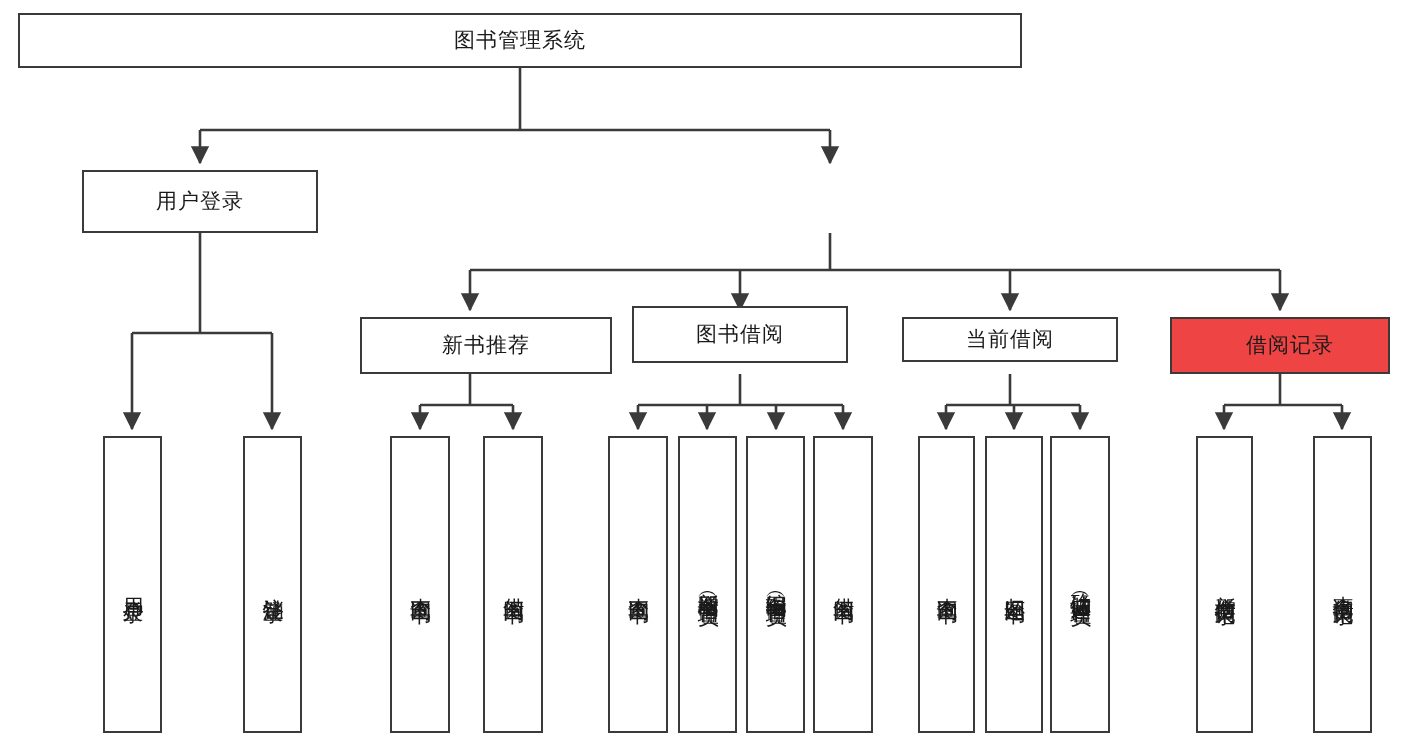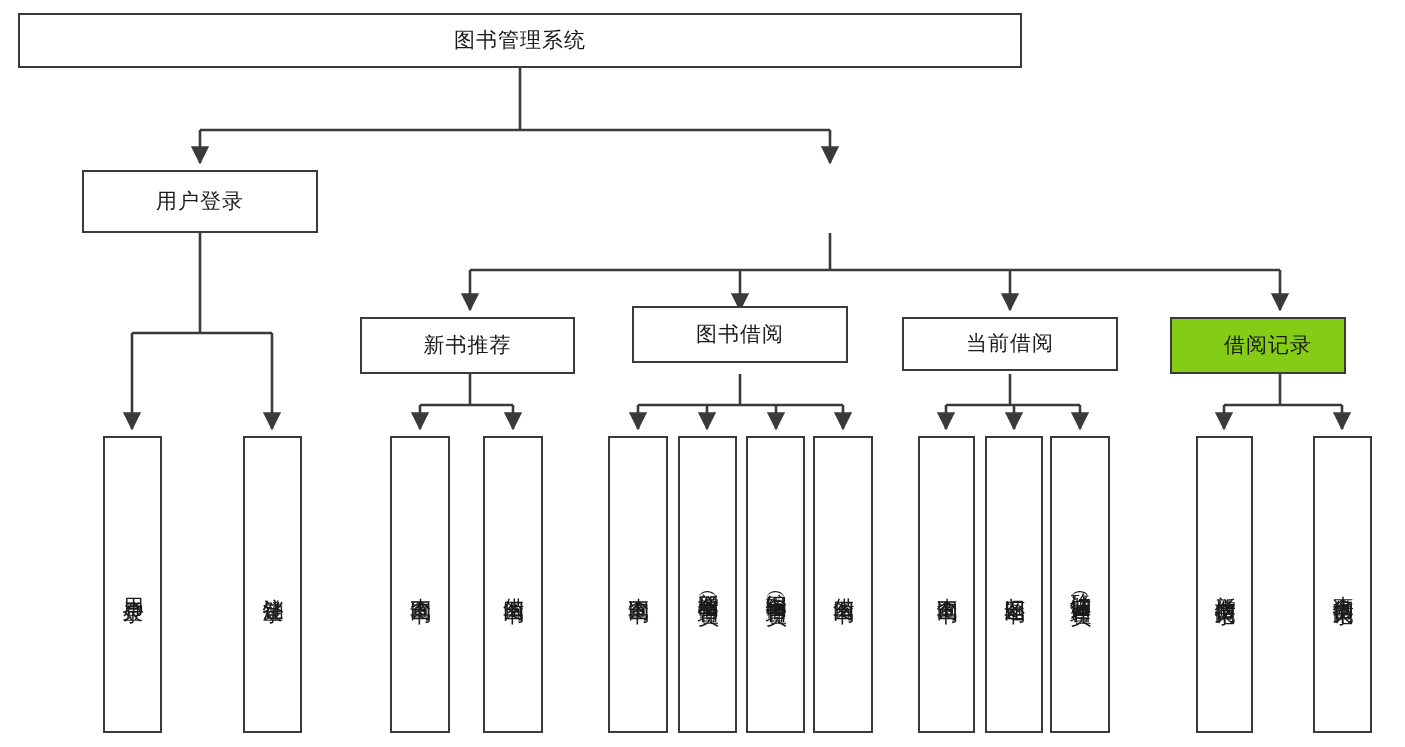--- a/index.html
+++ b/index.html
@@ -137,30 +137,30 @@
   </svg>
 
   <div class="node horiz" style="left: 18px; top: 13px; width: 1004px; height: 55px; border-color: rgb(58, 58, 58); background: rgb(255, 255, 255); color: rgb(26, 26, 26);">
     <span>图书管理系统</span>
   </div>
 
   <div class="node horiz" style="left: 82px; top: 170px; width: 236px; height: 63px; border-color: rgb(58, 58, 58); background: rgb(255, 255, 255); color: rgb(26, 26, 26);">
     <span>用户登录</span>
   </div>
 
-  <div class="node horiz" style="left: 360px; top: 317px; width: 215px; height: 57px; border-color: rgb(58, 58, 58); background: rgb(255, 255, 255); color: rgb(26, 26, 26);">
+  <div class="node horiz" style="left: 360px; top: 317px; width: 252px; height: 57px; border-color: rgb(58, 58, 58); background: rgb(255, 255, 255); color: rgb(26, 26, 26);">
     <span>新书推荐</span>
   </div>
   <div class="node horiz" style="left: 632px; top: 306px; width: 216px; height: 57px; border-color: rgb(58, 58, 58); background: rgb(255, 255, 255); color: rgb(26, 26, 26);">
     <span>图书借阅</span>
   </div>
-  <div class="node horiz" style="left: 902px; top: 317px; width: 216px; height: 54px; border-color: rgb(58, 58, 58); background: rgb(255, 255, 255); color: rgb(26, 26, 26);">
+  <div class="node horiz" style="left: 902px; top: 317px; width: 216px; height: 45px; border-color: rgb(58, 58, 58); background: rgb(255, 255, 255); color: rgb(26, 26, 26);">
     <span>当前借阅</span>
   </div>
-  <div class="node horiz" style="left: 1170px; top: 317px; width: 176px; height: 57px; border-color: rgb(58, 58, 58); background: #84cc16; color: rgb(26, 26, 26); padding-left: 20px;">
+  <div class="node horiz" style="left: 1170px; top: 317px; width: 220px; height: 57px; border-color: rgb(58, 58, 58); background: #ef4444; color: rgb(26, 26, 26); padding-left: 20px;">
     <span>借阅记录</span>
   </div>
 
   <div class="node vert" style="left: 103px; top: 436px; width: 59px; height: 297px; border-color: rgb(58, 58, 58); background: rgb(255, 255, 255); color: rgb(26, 26, 26);">
     <span class="vlabel">用户登录</span>
   </div>
   <div class="node vert" style="left: 243px; top: 436px; width: 59px; height: 297px; border-color: rgb(58, 58, 58); background: rgb(255, 255, 255); color: rgb(26, 26, 26);">
     <span class="vlabel">注销登录</span>
   </div>
   <div class="node vert" style="left: 390px; top: 436px; width: 60px; height: 297px; border-color: rgb(58, 58, 58); background: rgb(255, 255, 255); color: rgb(26, 26, 26);">

